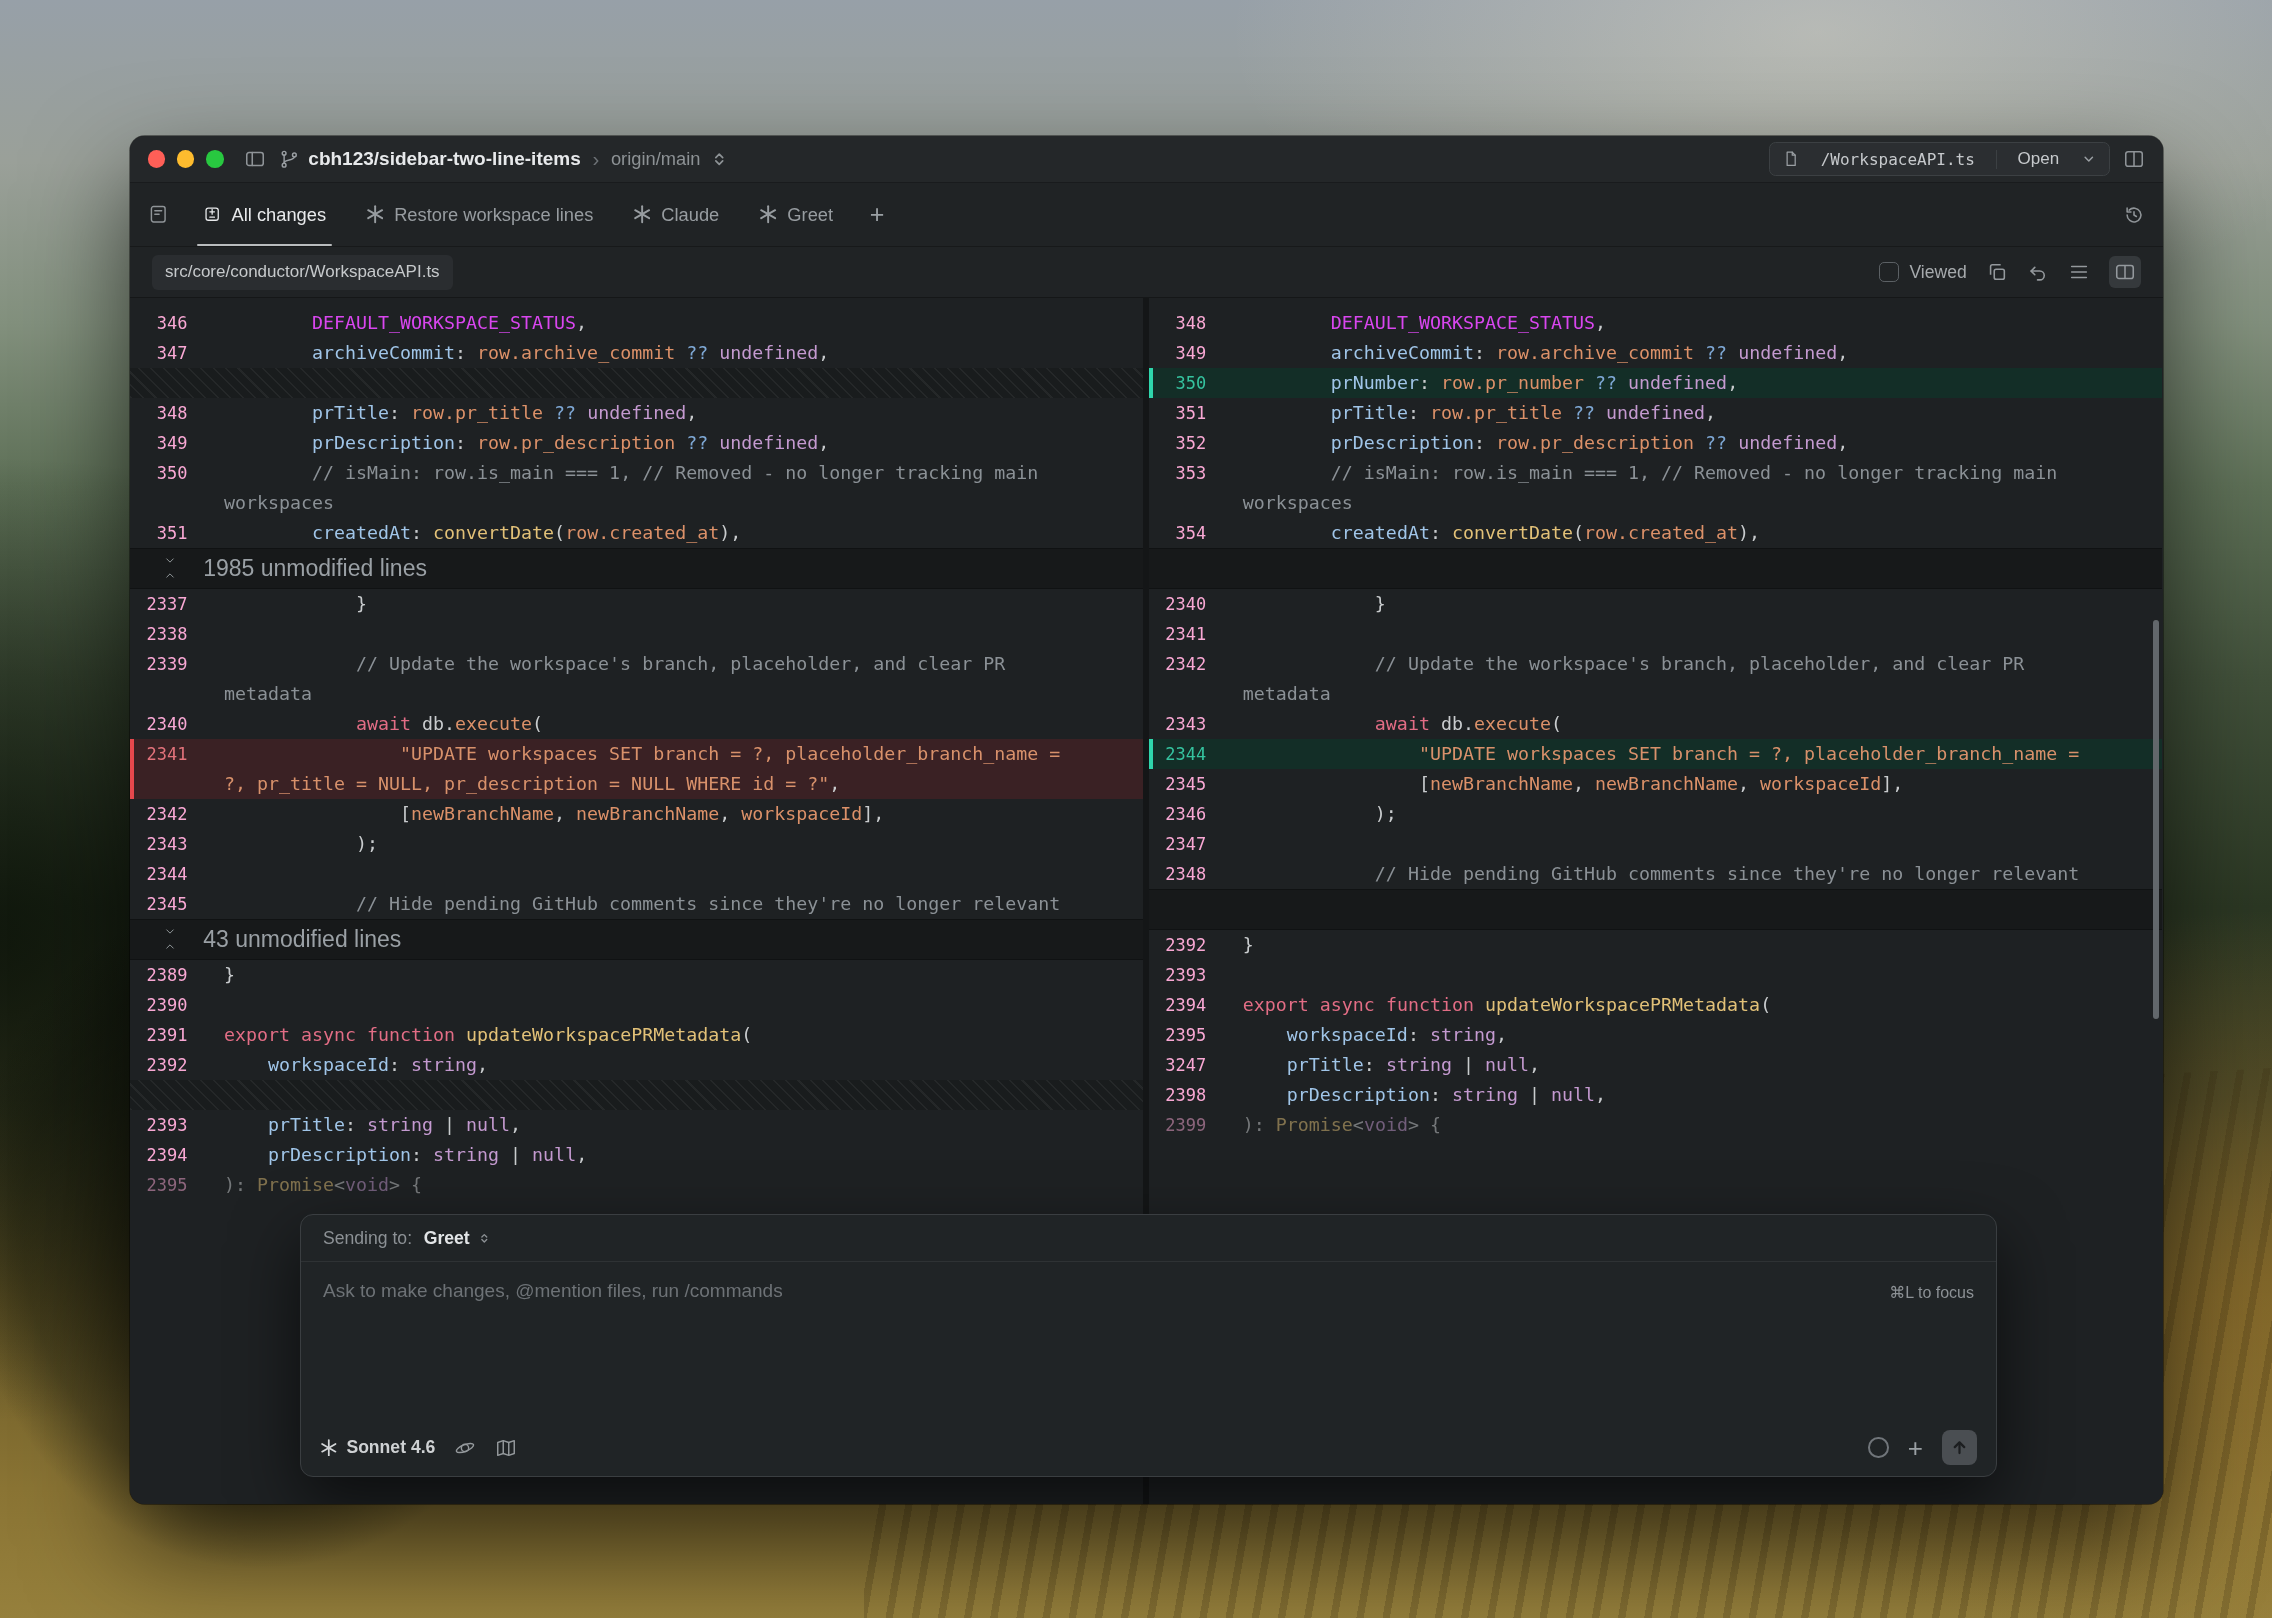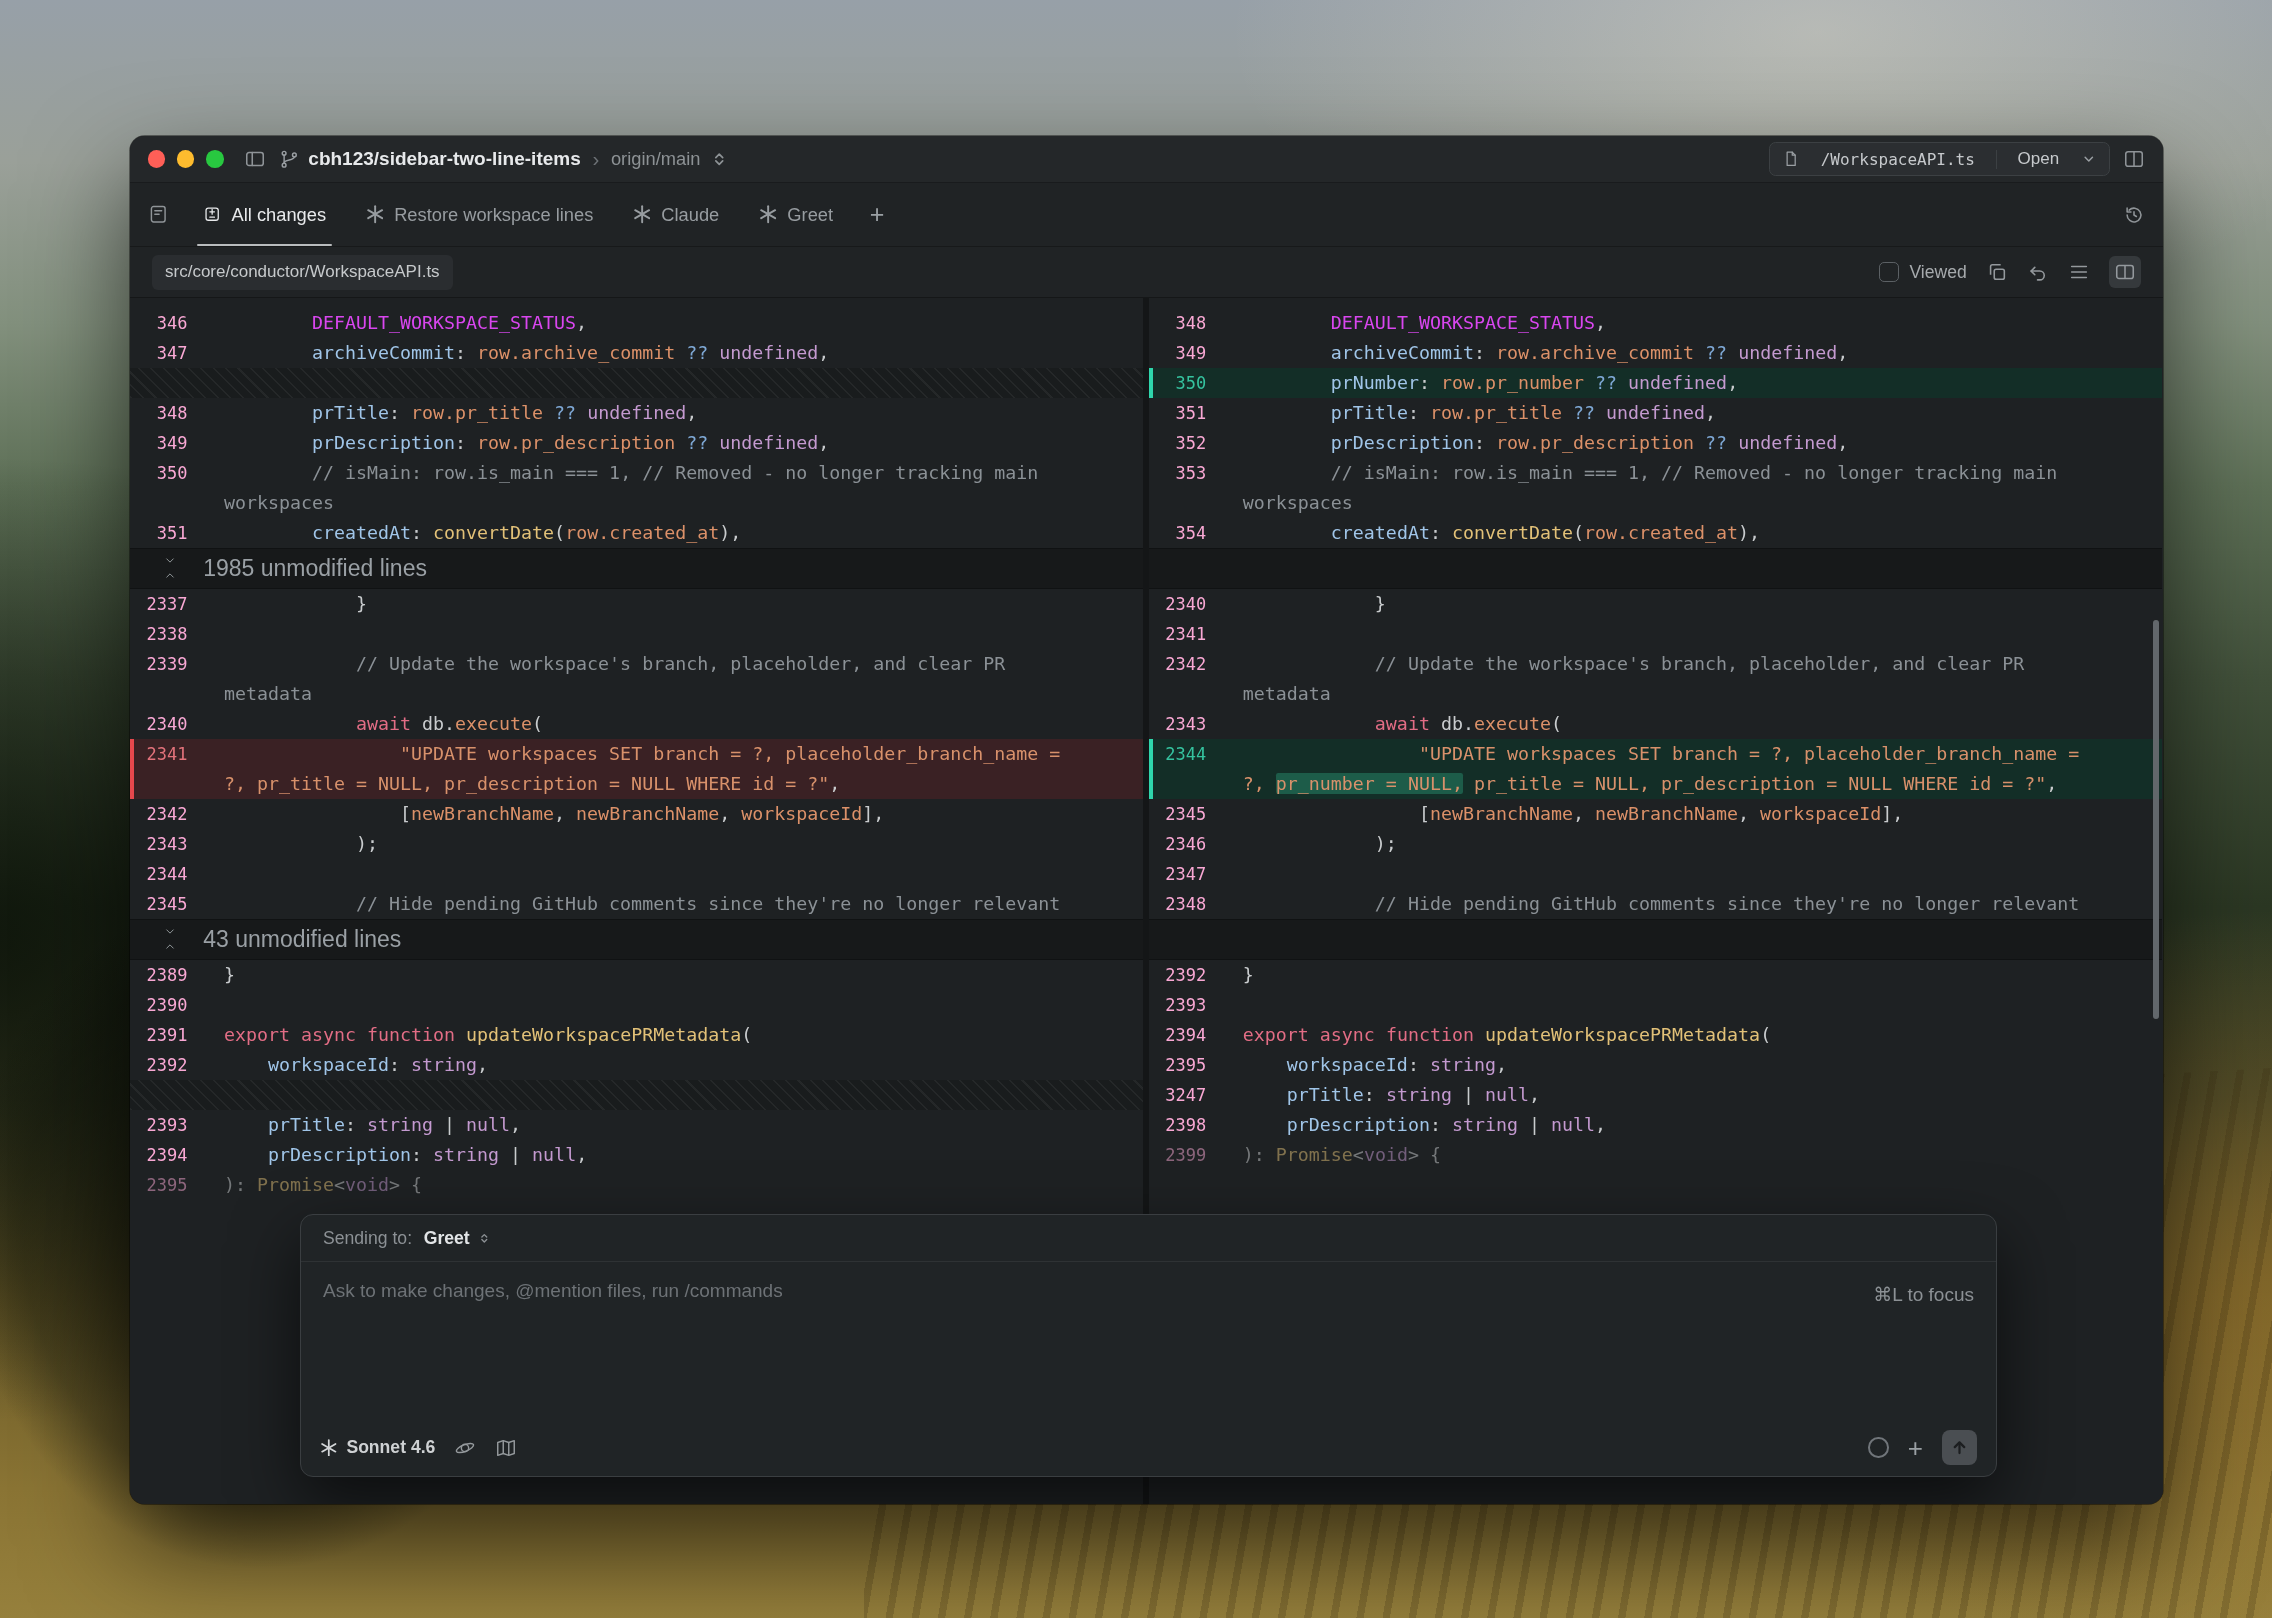--- a/index.html
+++ b/index.html
@@ -109,21 +109,21 @@
     box-shadow:0 25px 66px rgba(0,0,0,.6);display:flex;flex-direction:column}
   .chat-head{height:47px;display:flex;align-items:center;gap:11.7px;padding:0 22px;
     border-bottom:0.7px solid #2e3234}
   .sending-label{font-size:17.6px;color:#8c9195}
   .send-target{display:flex;align-items:center;gap:7.3px;color:#e2e5e7;font-size:17.6px;font-weight:700}
   .send-target svg{width:14.6px;height:14.6px;display:block;color:#8c9195}
   .chat-body{position:relative;flex:1;padding:17.6px 22px 0}
   .chat-input{width:1390px;height:102px;background:transparent;border:none;outline:none;resize:none;
     font-family:"Liberation Sans",sans-serif;font-size:19px;color:#c9ccce}
   .chat-input::placeholder{color:#6d7276}
-  .focus-hint{position:absolute;right:22px;top:20.5px;font-size:19px;color:#8c9195}
+  .focus-hint{position:absolute;right:22px;top:20.5px;font-size:16px;color:#8c9195}
   .chat-foot{height:57px;display:flex;align-items:center;gap:19px;padding:0 19px}
   .model{display:flex;align-items:center;gap:8.8px;color:#ced1d3;font-size:17.6px;font-weight:700}
   .model svg{width:17.6px;height:17.6px;display:block;color:#d3d6d8}
   .foot-icon{color:#94999c;display:inline-flex}
   .foot-icon svg{width:22px;height:22px;display:block}
   .foot-right{margin-left:auto;display:flex;align-items:center;gap:19px}
   .ring{width:20.5px;height:20.5px;border:2.2px solid #70757a;border-radius:50%;display:inline-block}
   .plus-ic{color:#9aa0a4;font-size:26px;font-weight:300;line-height:1}
   .send-btn{width:35px;height:35px;border-radius:8px;background:#4a4e52;
     display:flex;align-items:center;justify-content:center;color:#1c1e20}
@@ -355,21 +355,20 @@
         <div class="drow ctx"><span class="marker"></span><span class="gnum">353</span><span class="codeline"><span class="pl">        </span><span class="cm">// isMain: row.is_main === 1, // Removed - no longer tracking main</span></span></div>
         <div class="drow ctx"><span class="marker"></span><span class="gnum"></span><span class="codeline"><span class="cm">workspaces</span></span></div>
         <div class="drow ctx"><span class="marker"></span><span class="gnum">354</span><span class="codeline"><span class="pl">        </span><span class="pr">createdAt</span><span class="pl">: </span><span class="fn">convertDate</span><span class="pl">(</span><span class="mb">row.created_at</span><span class="pl">),</span></span></div>
         <div class="band"></div>
         <div class="drow ctx"><span class="marker"></span><span class="gnum">2340</span><span class="codeline"><span class="pl">            }</span></span></div>
         <div class="drow ctx"><span class="marker"></span><span class="gnum">2341</span><span class="codeline"></span></div>
         <div class="drow ctx"><span class="marker"></span><span class="gnum">2342</span><span class="codeline"><span class="pl">            </span><span class="cm">// Update the workspace's branch, placeholder, and clear PR</span></span></div>
         <div class="drow ctx"><span class="marker"></span><span class="gnum"></span><span class="codeline"><span class="cm">metadata</span></span></div>
         <div class="drow ctx"><span class="marker"></span><span class="gnum">2343</span><span class="codeline"><span class="pl">            </span><span class="kw">await</span><span class="pl"> db.</span><span class="mb">execute</span><span class="pl">(</span></span></div>
         <div class="drow add"><span class="marker"></span><span class="gnum">2344</span><span class="codeline"><span class="pl">                </span><span class="st">"UPDATE workspaces SET branch = ?, placeholder_branch_name =</span></span></div>
-        <div class="drow add"><span class="marker"></span><span class="gnum"></span><span class="codeline"><span class="st">?, </span><span class="st hl">pr_number = NULL,</span><span class="st"> pr_title = NULL, pr_description = NULL WHERE id = ?"</span><span class="pl">,</span></span></div>
         <div class="drow ctx"><span class="marker"></span><span class="gnum">2345</span><span class="codeline"><span class="pl">                [</span><span class="mb">newBranchName</span><span class="pl">, </span><span class="mb">newBranchName</span><span class="pl">, </span><span class="mb">workspaceId</span><span class="pl">],</span></span></div>
         <div class="drow ctx"><span class="marker"></span><span class="gnum">2346</span><span class="codeline"><span class="pl">            );</span></span></div>
         <div class="drow ctx"><span class="marker"></span><span class="gnum">2347</span><span class="codeline"></span></div>
         <div class="drow ctx"><span class="marker"></span><span class="gnum">2348</span><span class="codeline"><span class="pl">            </span><span class="cm">// Hide pending GitHub comments since they're no longer relevant</span></span></div>
         <div class="band"></div>
         <div class="drow ctx"><span class="marker"></span><span class="gnum">2392</span><span class="codeline"><span class="pl">}</span></span></div>
         <div class="drow ctx"><span class="marker"></span><span class="gnum">2393</span><span class="codeline"></span></div>
         <div class="drow ctx"><span class="marker"></span><span class="gnum">2394</span><span class="codeline"><span class="kw">export</span><span class="pl"> </span><span class="kw">async</span><span class="pl"> </span><span class="kw">function</span><span class="pl"> </span><span class="fn">updateWorkspacePRMetadata</span><span class="pl">(</span></span></div>
         <div class="drow ctx"><span class="marker"></span><span class="gnum">2395</span><span class="codeline"><span class="pl">    </span><span class="pr">workspaceId</span><span class="pl">: </span><span class="tp">string</span><span class="pl">,</span></span></div>
         <div class="drow ctx"><span class="marker"></span><span class="gnum">3247</span><span class="codeline"><span class="pl">    </span><span class="pr">prTitle</span><span class="pl">: </span><span class="tp">string</span><span class="pl"> | </span><span class="tp">null</span><span class="pl">,</span></span></div>

